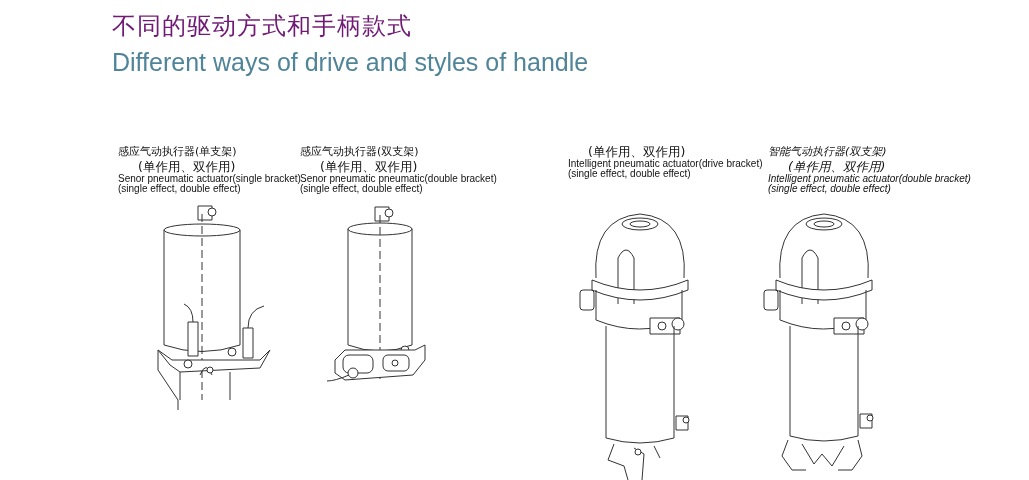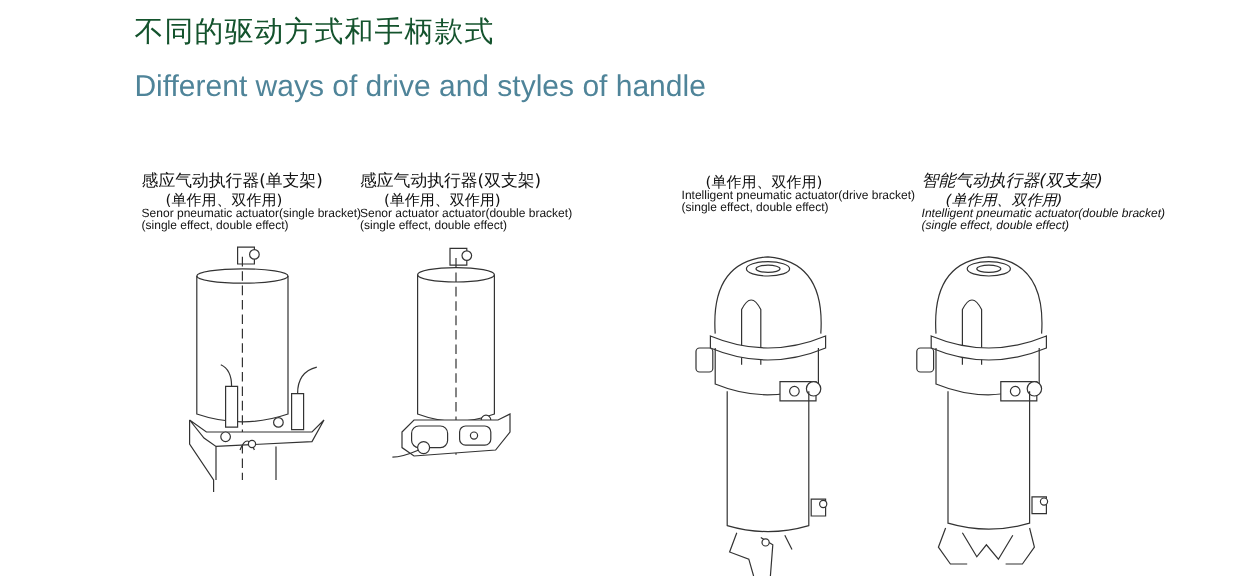--- a/index.html
+++ b/index.html
@@ -1,21 +1,21 @@
 <!DOCTYPE html>
 <html><head>
   <meta charset="utf-8">
   <style>
     html, body { margin: 0; padding: 0; background: #ffffff; }
     body { width: 1029px; height: 480px; position: relative; overflow: hidden;
            font-family: "DejaVu Sans", "Liberation Sans", sans-serif; }
-    .title-cn { position: absolute; left: 112px; top: 10px; font-size: 24px; color: #14532d; letter-spacing: 1px; white-space: nowrap; }
-    .title-en { position: absolute; left: 112px; top: 58px; font-size: 25px; color: #4f8499; white-space: nowrap; font-family: "Liberation Sans", sans-serif; }
+    .title-cn { position: absolute; left: 112px; top: 10px; font-size: 24px; color: #701a75; letter-spacing: 1px; white-space: nowrap; }
+    .title-en { position: absolute; left: 112px; top: 48px; font-size: 25px; color: #4f8499; white-space: nowrap; font-family: "Liberation Sans", sans-serif; }
     .cap { position: absolute; white-space: nowrap; color: #111; }
-    .cap .cn1 { font-size: 14px; line-height: 15px; display: block; }
+    .cap .cn1 { font-size: 11px; line-height: 15px; display: block; }
     .cap .cn2 { font-size: 12.5px; line-height: 15px; display: block; padding-left: 20px; }
     .cap .en { font-size: 10px; line-height: 10px; display: block; font-family: "Liberation Sans", sans-serif; }
     svg.drawing { position: absolute; overflow: visible; }
     svg.drawing * { vector-effect: non-scaling-stroke; }
   </style>
 </head>
 <body>
 
 <div class="title-cn">不同的驱动方式和手柄款式</div>
 <div class="title-en">Different ways of drive and styles of handle</div>
@@ -45,21 +45,21 @@
   <path d="M18 150 L32 160 L120 160 L130 150 L120 168 L40 172 L30 165 Z" fill="#fff"></path>
   <path d="M18 150 L18 170 L38 200 L38 210"></path>
   <path d="M40 172 L40 200 M60 175 Q66 160 72 175 M90 172 L90 200"></path>
   <circle cx="48" cy="164" r="4" fill="#fff"></circle>
   <circle cx="70" cy="170" r="3" fill="#fff"></circle>
 </svg>
 
 <div class="cap" style="left:300px; top:144px;">
   <span class="cn1">感应气动执行器(双支架)</span>
   <span class="cn2">(单作用、双作用)</span>
-  <span class="en">Senor actuator actuator(double bracket)</span>
+  <span class="en">Senor pneumatic pneumatic(double bracket)</span>
   <span class="en">(single effect, double effect)</span>
 </div>
 <svg class="drawing" style="left:325px; top:205px;" width="120" height="180" viewBox="0 0 120 180" fill="none" stroke="#333" stroke-width="1">
   <rect x="50" y="2" width="14" height="14" fill="#fff"></rect>
   <circle cx="64" cy="8" r="4" fill="#fff"></circle>
   <ellipse cx="55" cy="24" rx="32" ry="6" fill="#fff"></ellipse>
   <path d="M23 24 L23 140 Q55 152 87 140 L87 24"></path>
   <line x1="55" y1="10" x2="55" y2="175" stroke-dasharray="8 4"></line>
   <circle cx="80" cy="145" r="4" fill="#fff"></circle>
 

